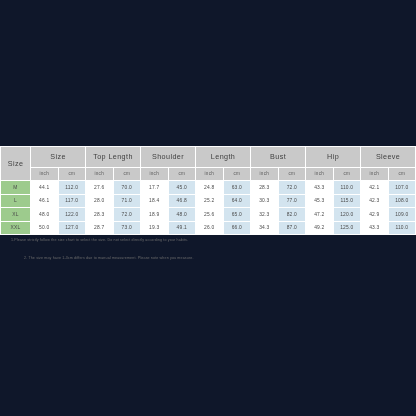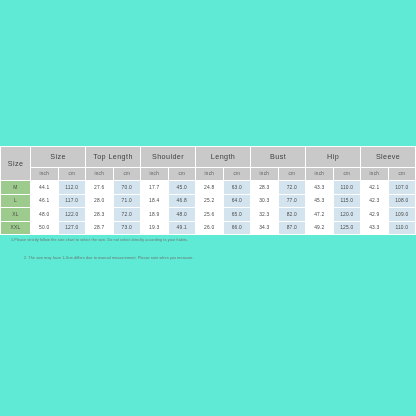--- a/index.html
+++ b/index.html
@@ -10,21 +10,21 @@
     width: 416px;
     height: 416px;
     background: #ffffff;
     font-family: "Liberation Sans", sans-serif;
     overflow: hidden;
   }
   .page {
     position: relative;
     width: 416px;
     height: 416px;
-    background: #5eead4;
+    background: #0f172a;
     text-decoration: underline;
   }
   .chart-wrap {
     position: absolute;
     left: 0;
     top: 146px;
     width: 416px;
   }
   table.size-chart {
     border-collapse: collapse;

